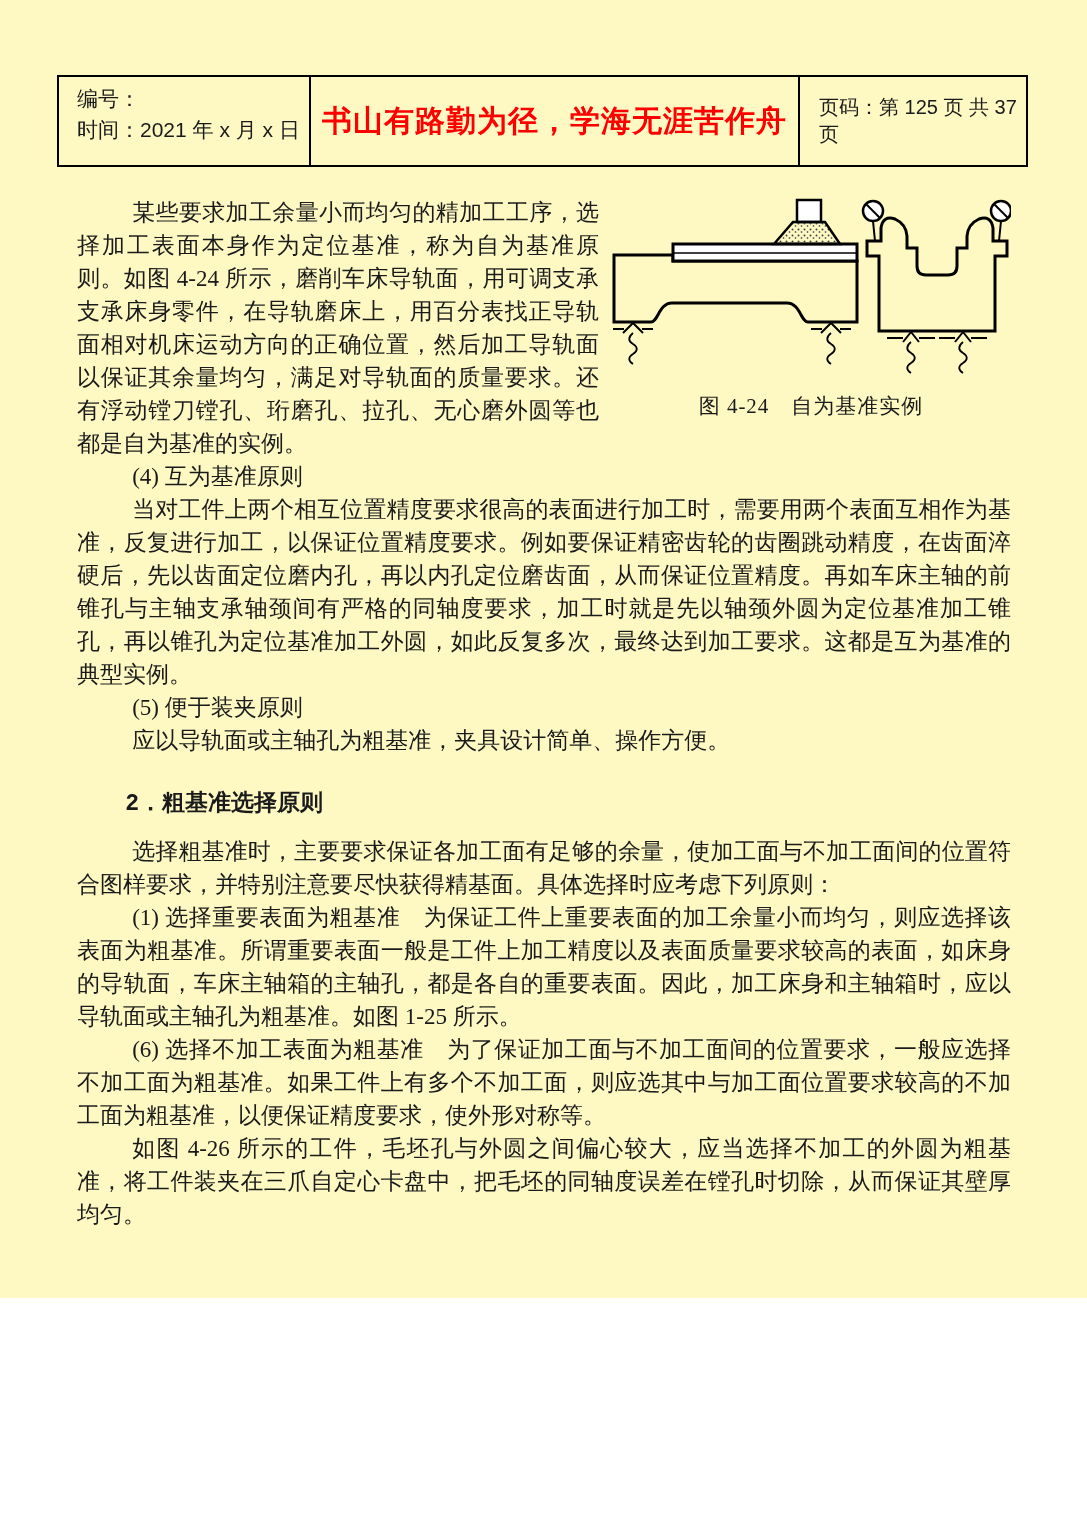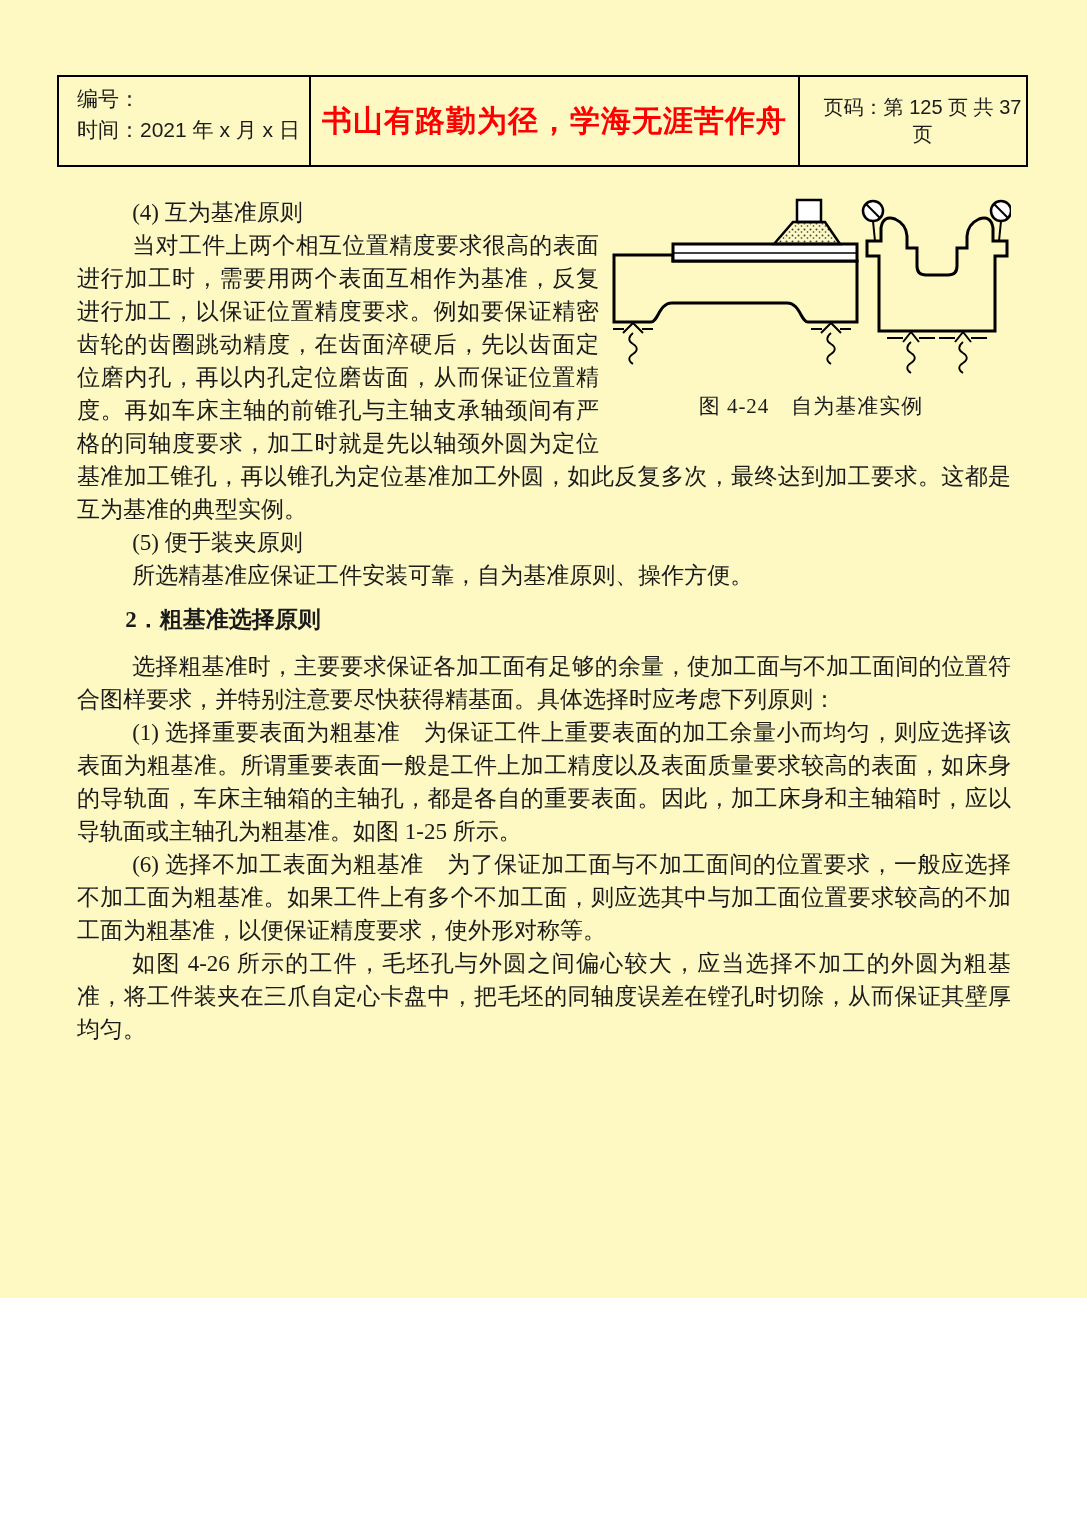--- a/index.html
+++ b/index.html
@@ -8,28 +8,28 @@
   
   .header-table{position:absolute;left:57px;top:75px;width:971px;height:92px;
         border:2px solid #000;box-sizing:border-box;display:flex;}
   .hcell{box-sizing:border-box;}
   .hcell-left{width:252px;border-right:2px solid #000;padding:6px 0 0 18px;
         font-size:21px;line-height:31px;font-family:"Liberation Sans",sans-serif;}
   .hcell-mid{flex:1;border-right:2px solid #000;display:flex;align-items:center;justify-content:center;}
   .motto{font-size:30px;font-weight:bold;color:#ff0000;letter-spacing:1px;
         font-family:"Liberation Serif",serif;white-space:nowrap;}
   .hcell-right{width:226px;display:flex;align-items:center;padding-left:19px;
-        font-size:20px;font-family:"Liberation Sans",sans-serif;text-align:center;}
+        font-size:20px;font-family:"Liberation Sans",sans-serif;}
   
   .content{position:absolute;left:77px;top:196px;width:934px;
         font-size:23px;line-height:33px;text-align:justify;}
   .content p{margin:0;text-indent:2.4em;}
   .sub-heading{margin:0;text-indent:2.4em;}
-  .rough-heading{margin:11px 0 14px 0;text-indent:2.1em;font-weight:bold;
-        font-family:Liberation Serif, serif;font-size:23px;}
+  .rough-heading{margin:31px 0 14px 0;text-indent:2.1em;font-weight:bold;
+        font-family:Liberation Mono, monospace;font-size:23px;}
   
   .figure{float:right;width:400px;margin:2px 0 12px 12px;text-align:center;}
   .figure svg{display:block;}
   .figure-caption{font-size:21px;margin-top:12px;text-indent:0;letter-spacing:1px;}
   
   .footer{position:absolute;left:77px;top:1398px;width:934px;text-align:right;
         font-size:21px;letter-spacing:1px;}
   .ln{stroke:#000;fill:none;}
 </style>
 </head>
@@ -105,26 +105,27 @@
           <g>
             <path class="ln" stroke-width="2" d="M328,140 L344,140 M360,140 L376,140"></path>
             <path class="ln" stroke-width="2" d="M344,144 L352,134 L360,144"></path>
             <path class="ln" stroke-width="1.8" d="M352,144 C347,148 347,152 352,155 C357,158 357,162 352,165 C347,168 347,172 352,175"></path>
           </g>
         </g>
       </svg>
       <div class="figure-caption">图 4-24　自为基准实例</div>
     </div>
 
+    <p>某些要求加工余量小而均匀的精加工工序，选择加工表面本身作为定位基准，称为自为基准原则。如图 4-24 所示，磨削车床导轨面，用可调支承支承床身零件，在导轨磨床上，用百分表找正导轨面相对机床运动方向的正确位置，然后加工导轨面以保证其余量均匀，满足对导轨面的质量要求。还有浮动镗刀镗孔、珩磨孔、拉孔、无心磨外圆等也都是自为基准的实例。</p>
 
     <p class="sub-heading">(4) 互为基准原则</p>
     <p>当对工件上两个相互位置精度要求很高的表面进行加工时，需要用两个表面互相作为基准，反复进行加工，以保证位置精度要求。例如要保证精密齿轮的齿圈跳动精度，在齿面淬硬后，先以齿面定位磨内孔，再以内孔定位磨齿面，从而保证位置精度。再如车床主轴的前锥孔与主轴支承轴颈间有严格的同轴度要求，加工时就是先以轴颈外圆为定位基准加工锥孔，再以锥孔为定位基准加工外圆，如此反复多次，最终达到加工要求。这都是互为基准的典型实例。</p>
 
     <p class="sub-heading">(5) 便于装夹原则</p>
-    <p>所选精基准应保证工件安装可靠，自为基准原则、操作方便。</p>
+    <p>应以导轨面或主轴孔为粗基准，夹具设计简单、操作方便。</p>
 
     <div class="rough-heading">2．粗基准选择原则</div>
 
     <p>选择粗基准时，主要要求保证各加工面有足够的余量，使加工面与不加工面间的位置符合图样要求，并特别注意要尽快获得精基面。具体选择时应考虑下列原则：</p>
     <p>(1) 选择重要表面为粗基准　为保证工件上重要表面的加工余量小而均匀，则应选择该表面为粗基准。所谓重要表面一般是工件上加工精度以及表面质量要求较高的表面，如床身的导轨面，车床主轴箱的主轴孔，都是各自的重要表面。因此，加工床身和主轴箱时，应以导轨面或主轴孔为粗基准。如图 1-25 所示。</p>
     <p>(6) 选择不加工表面为粗基准　为了保证加工面与不加工面间的位置要求，一般应选择不加工面为粗基准。如果工件上有多个不加工面，则应选其中与加工面位置要求较高的不加工面为粗基准，以便保证精度要求，使外形对称等。</p>
     <p>如图 4-26 所示的工件，毛坯孔与外圆之间偏心较大，应当选择不加工的外圆为粗基准，将工件装夹在三爪自定心卡盘中，把毛坯的同轴度误差在镗孔时切除，从而保证其壁厚均匀。</p>
   </div>
 
   <div class="footer">第 125 页 共 37 页</div>

